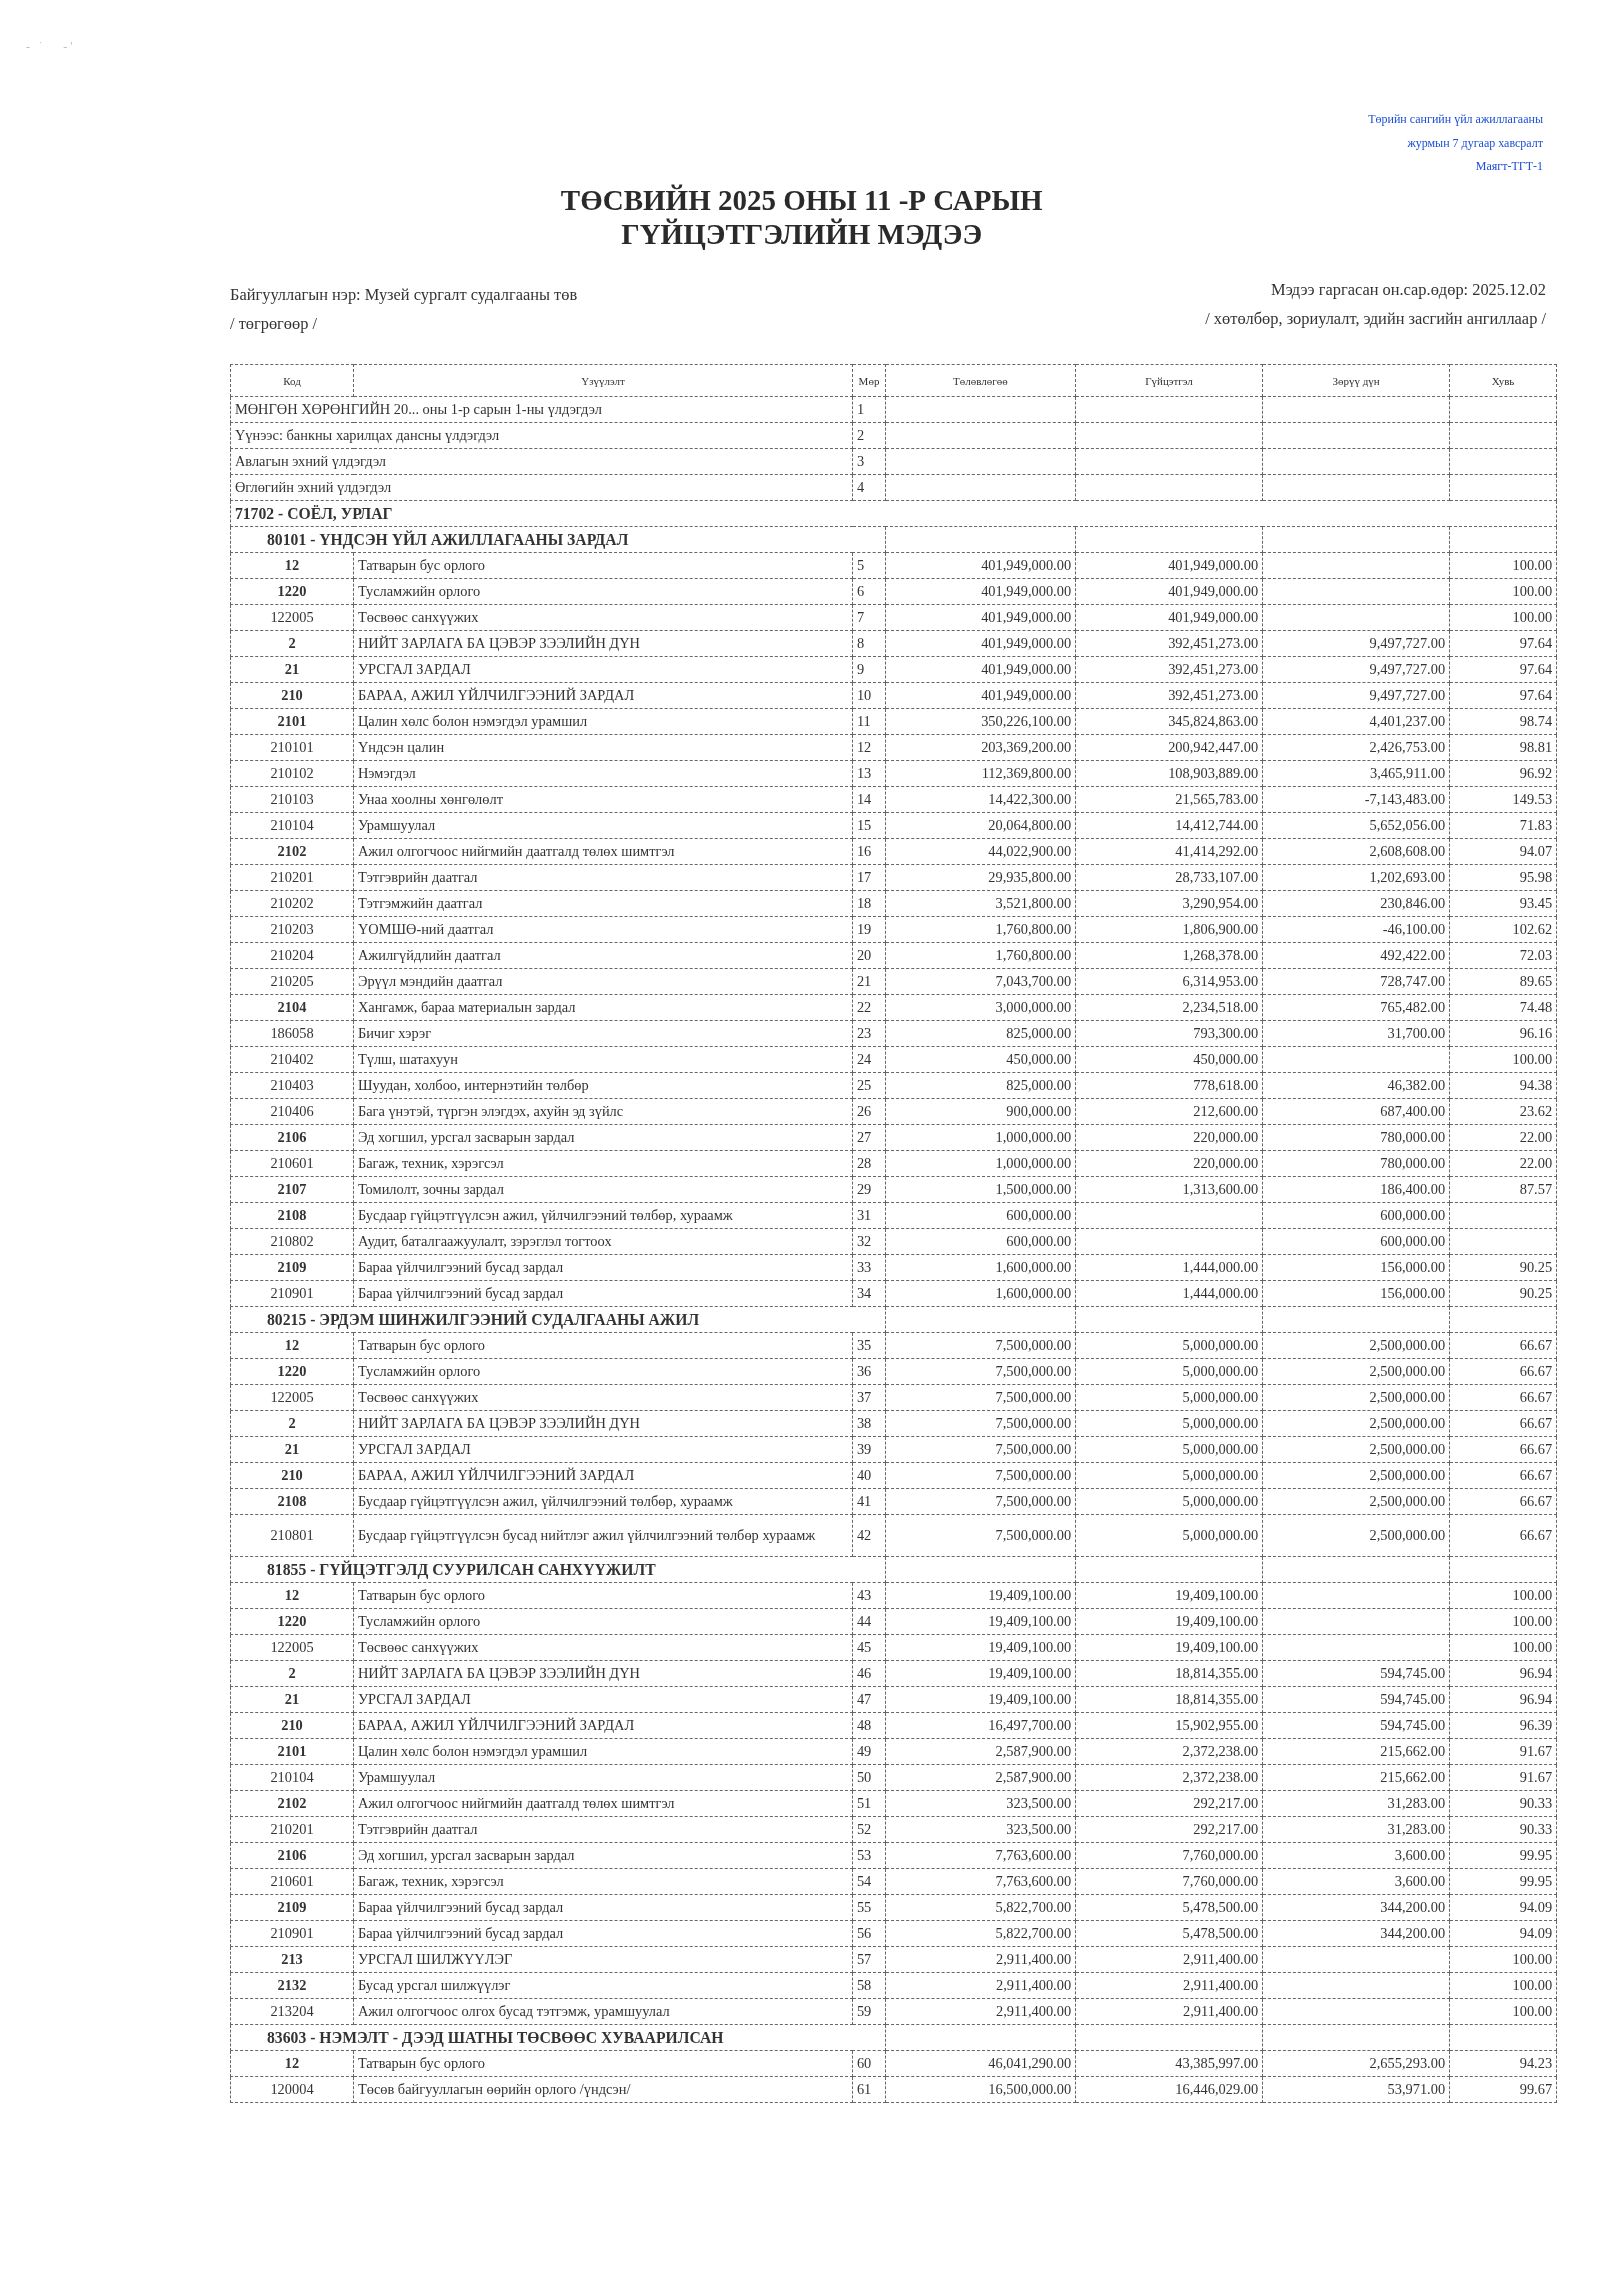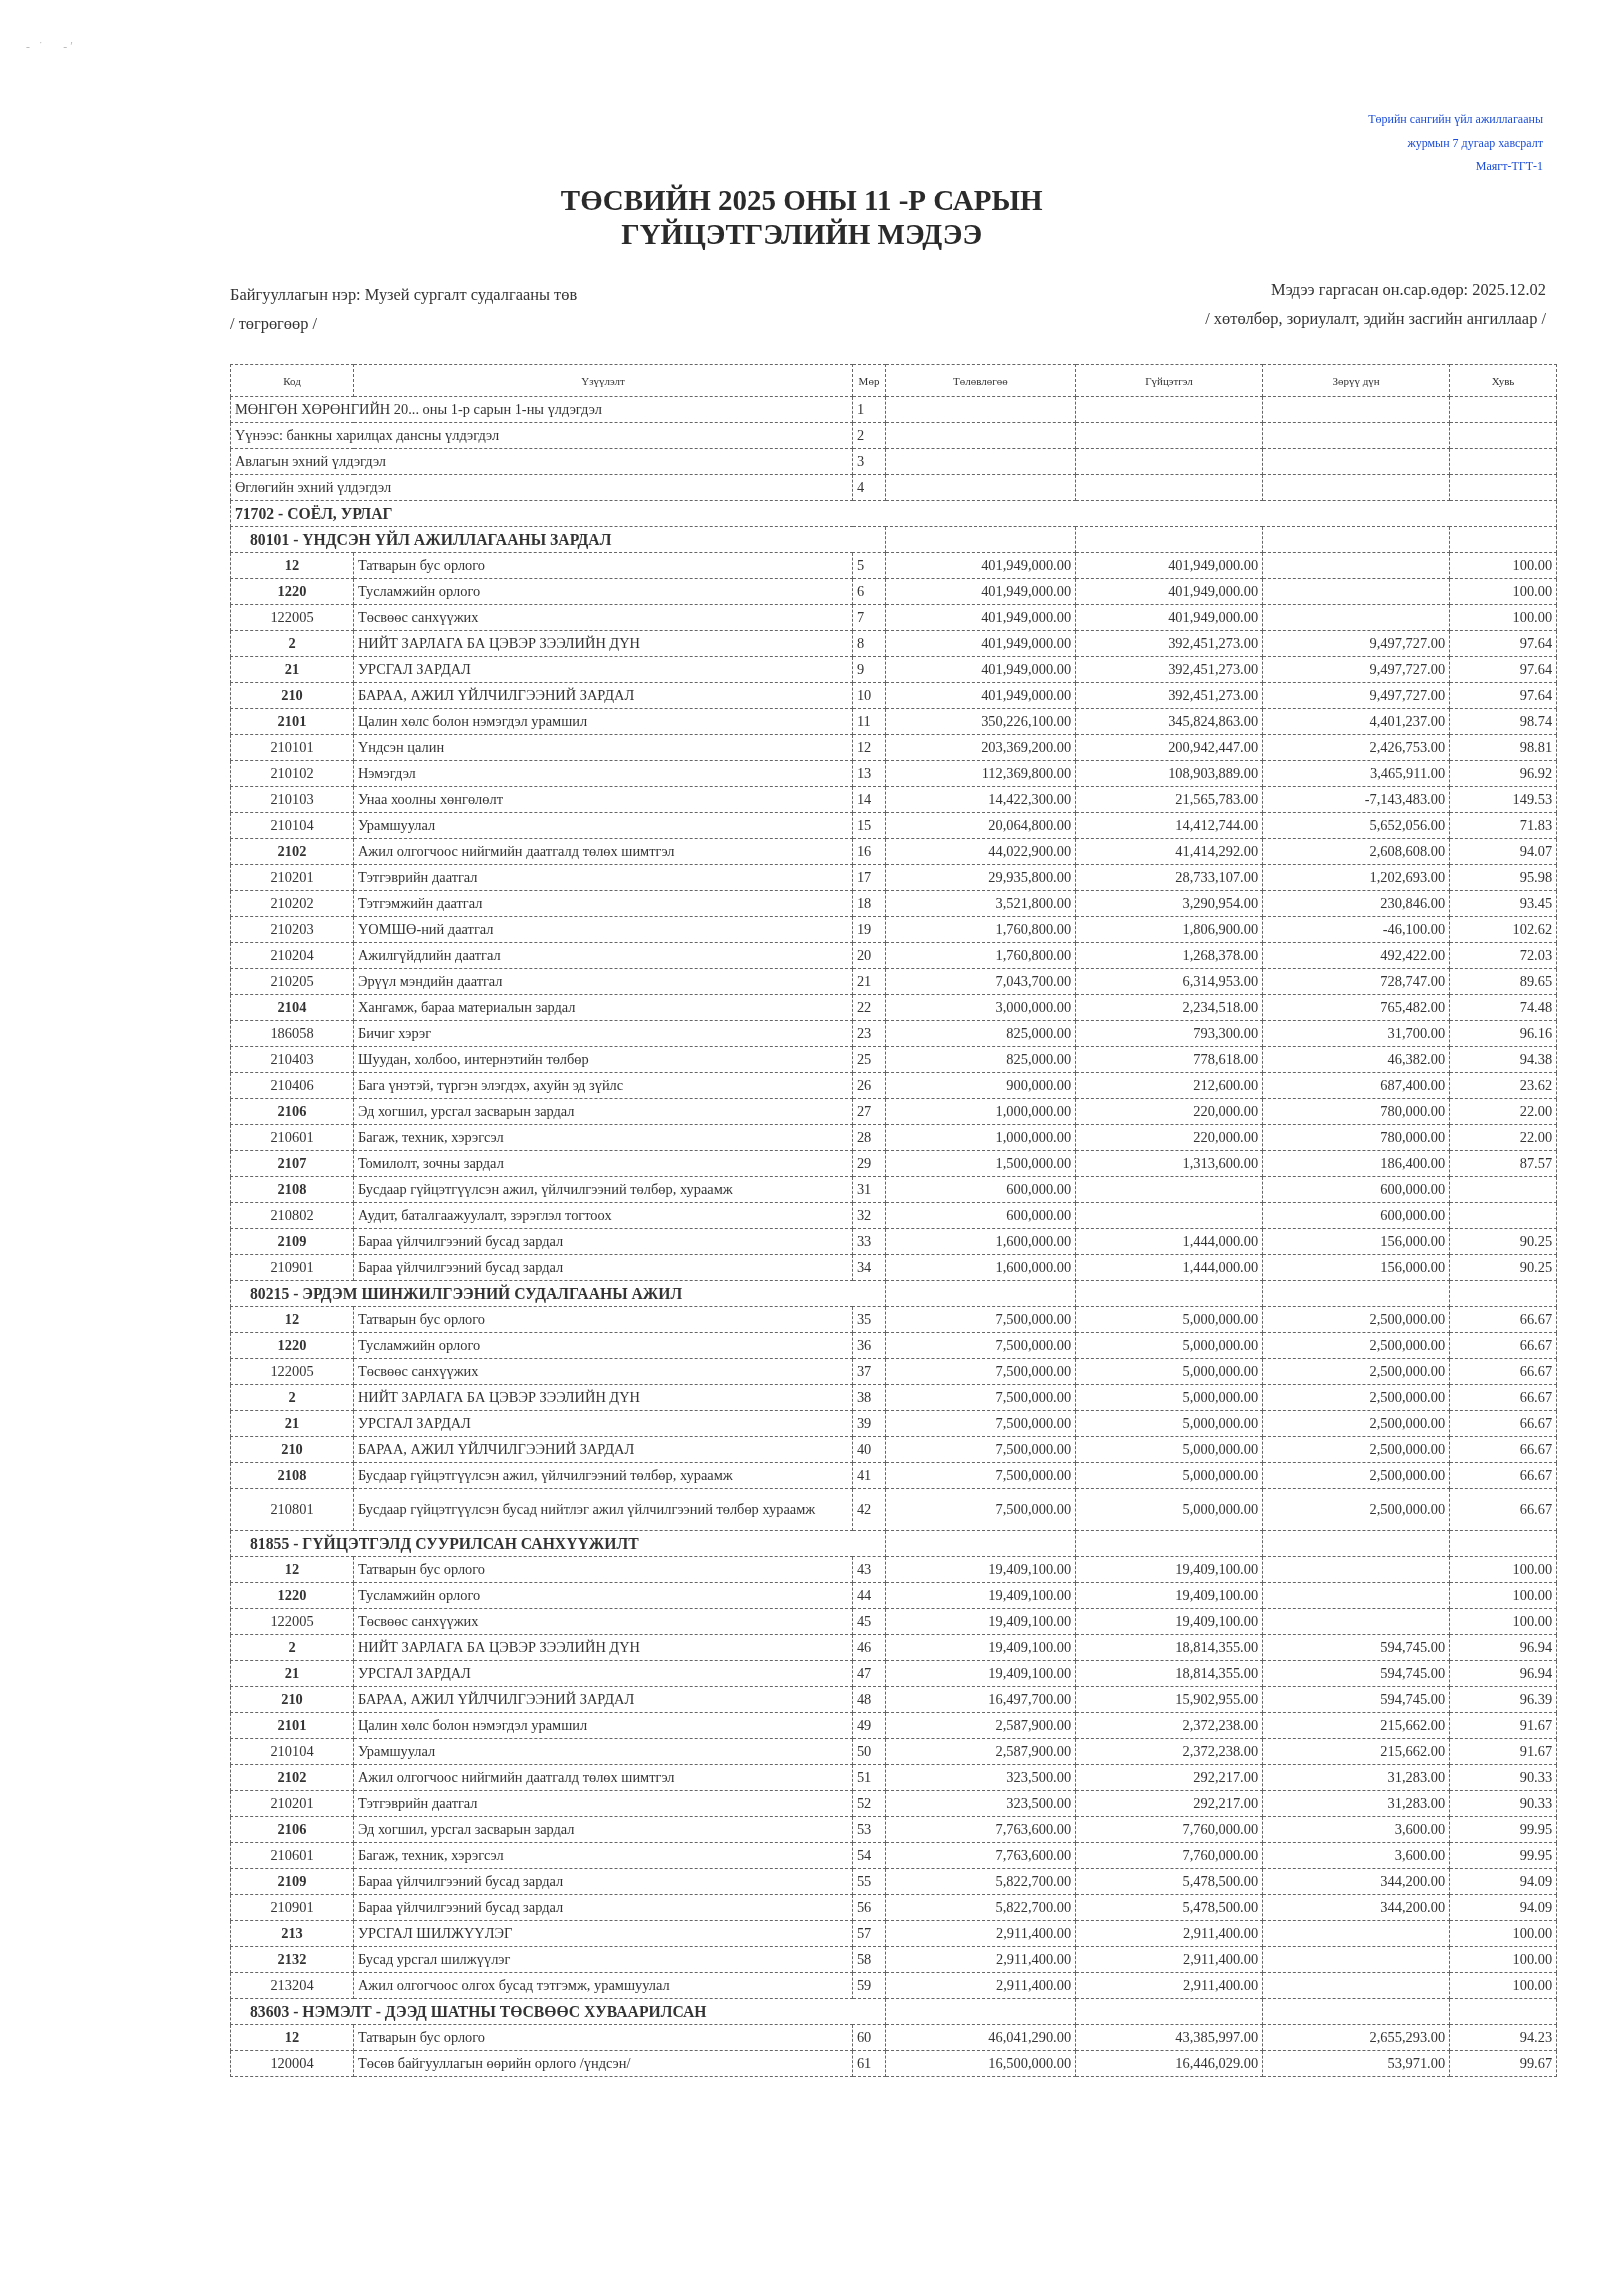--- a/index.html
+++ b/index.html
@@ -10,21 +10,21 @@
   .org{position:absolute;left:230px;top:280px;font-size:16.4px;line-height:29px;color:#333;}
   .meta{position:absolute;right:77px;top:275px;text-align:right;font-size:16.4px;line-height:29px;color:#333;}
   table.rep{position:absolute;left:230px;top:364px;width:1325px;border-collapse:collapse;table-layout:fixed;font-size:14.4px;color:#333;}
   table.rep td, table.rep th{border:1px dashed #666;height:25px;padding:0 3.9px;white-space:nowrap;overflow:hidden;vertical-align:middle;}
   table.rep th{font-weight:normal;font-size:11px;height:31px;}
   td.code{text-align:center;}
   td.code.b{font-weight:bold;}
   td.num{text-align:right;}
   td.ord{text-align:left;padding-left:2.6px;}
   td.sec{font-weight:bold;font-size:15.7px;}
-  td.sec.ind{padding-left:19px;}
+  td.sec.ind{padding-left:36px;}
   td.ind{padding-left:19.6px;}
   tr.tall td{height:41px;white-space:normal;line-height:15.7px;}
   .scan{position:absolute;left:26px;top:39px;color:#bbb;font-size:11.8px;}
 </style>
 </head>
 <body>
 
 <div class="scan">‑ &nbsp; ˙ &nbsp;&nbsp;&nbsp;&nbsp;&nbsp; ‑ ′</div>
 
 <div class="ref">
@@ -277,20 +277,29 @@
       <tr>
         <td class="code">186058</td>
         <td>Бичиг хэрэг</td>
         <td class="ord">23</td>
         <td class="num">825,000.00</td>
         <td class="num">793,300.00</td>
         <td class="num">31,700.00</td>
         <td class="num">96.16</td>
       </tr>
       <tr>
+        <td class="code">210402</td>
+        <td>Түлш, шатахуун</td>
+        <td class="ord">24</td>
+        <td class="num">450,000.00</td>
+        <td class="num">450,000.00</td>
+        <td class="num"></td>
+        <td class="num">100.00</td>
+      </tr>
+      <tr>
         <td class="code">210403</td>
         <td>Шуудан, холбоо, интернэтийн төлбөр</td>
         <td class="ord">25</td>
         <td class="num">825,000.00</td>
         <td class="num">778,618.00</td>
         <td class="num">46,382.00</td>
         <td class="num">94.38</td>
       </tr>
       <tr>
         <td class="code">210406</td>

